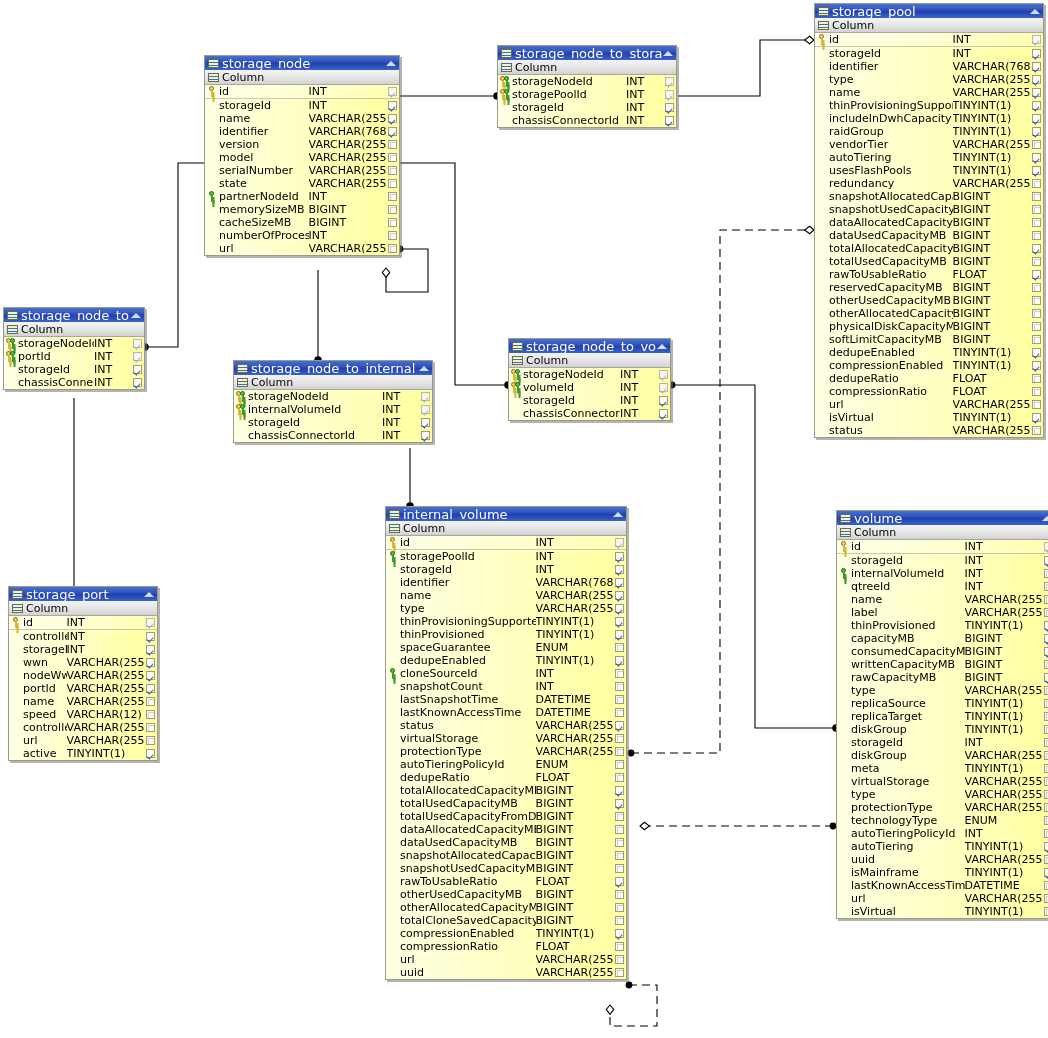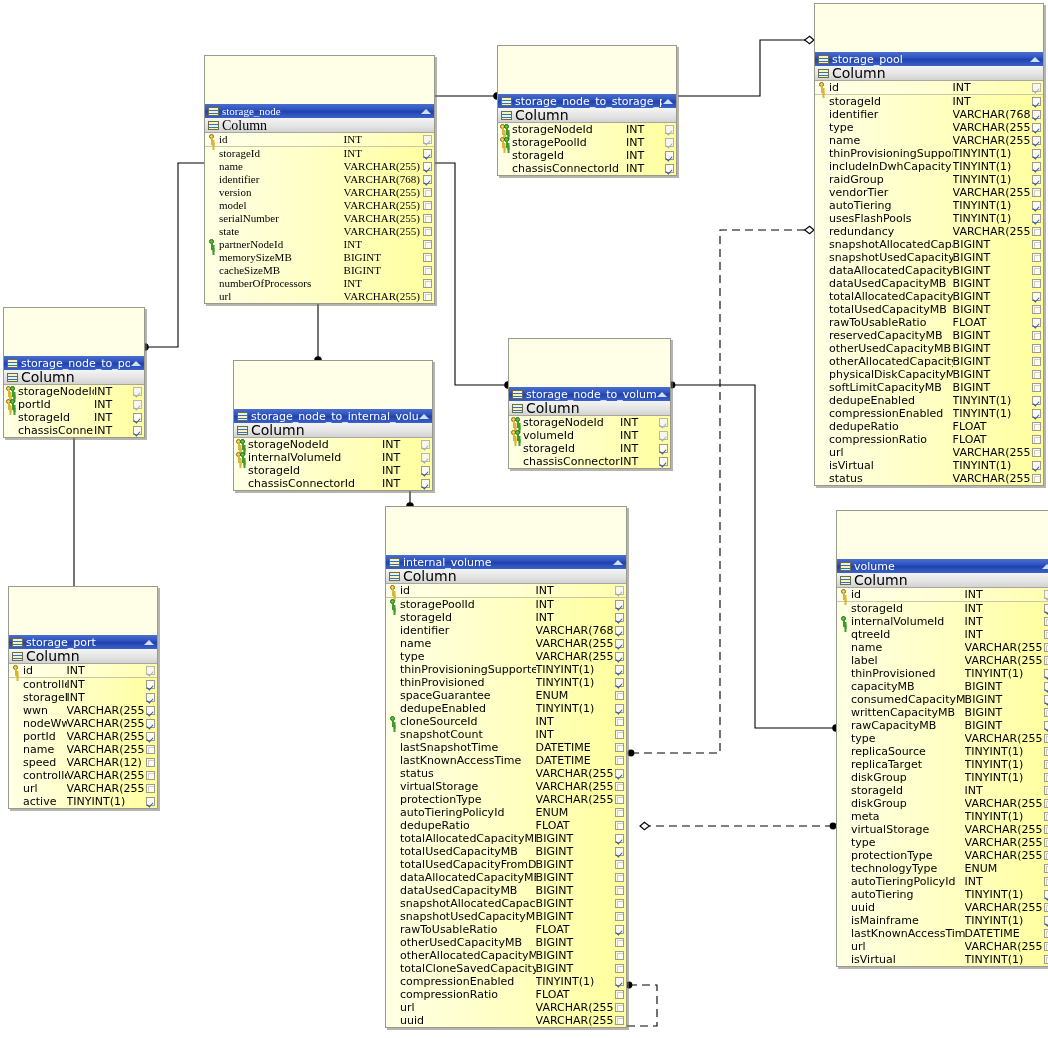--- a/index.html
+++ b/index.html
@@ -40,26 +40,25 @@
     line-height: 13px;
     color: #000;
   }
   .tbl-title {
     height: 14px;
     display: flex;
     align-items: center;
     padding: 0 2px 0 3px;
     background: linear-gradient(to bottom, #4a6fd0 0%, #2b50bb 45%, #1f3faf 50%, #3a63c8 100%);
     color: #ffffff;
-    font-size: 11px;
+    font-size: 13px;
     font-weight: normal;
     letter-spacing: 0px;
     white-space: nowrap;
     overflow: hidden;
-    margin-top: 48px;
   }
   .tbl-title .tname {
     flex: 1 1 auto;
     padding-left: 3px;
     overflow: hidden;
     text-overflow: clip;
   }
   .ico-table {
     width: 11px; height: 9px;
     flex: 0 0 auto;
@@ -97,21 +96,21 @@
     border-bottom: 5px solid #cfe0f6;
   }
 
   .tbl-sub {
     height: 14px;
     display: flex;
     align-items: center;
     padding-left: 3px;
     background: linear-gradient(to bottom, #f4f4f4 0%, #e3e3e3 60%, #d2d2d2 100%);
     border-bottom: 1px solid #a8a8a0;
-    font-size: 14px;
+    font-size: 11px;
     color: #000;
     white-space: nowrap;
   }
   .tbl-sub .sublabel { padding-left: 3px; }
 
   .rows { background: #ffffc4; }
 
   .row {
     display: flex;
     align-items: center;
@@ -295,21 +294,21 @@
       <circle cx="833" cy="826" r="3.4" fill="#000"></circle>
     </g>
 
     <g>
       <path d="M629,985 L657,985 L657,1026 L610,1026 L610,1005" stroke="#000" stroke-width="1.1" fill="none" stroke-dasharray="8,5" marker-end="url(#mDiaL)"></path>
       <circle cx="629" cy="985" r="3.4" fill="#000"></circle>
     </g>
   </svg>
 
   <div id="tables-layer">
-      <div class="tbl" style="left: 204px; top: 55px; width: 231px; font-family: Liberation Serif, serif;">
+      <div class="tbl" style="left: 204px; top: 55px; width: 196px;">
         <div class="tbl-title">
           <span class="ico-table"></span>
           <span class="tname">storage_node</span>
           <span class="collapse-tri"></span>
         </div>
         <div class="tbl-sub">
           <span class="ico-table"></span>
           <span class="sublabel">Column</span>
         </div>
         <div class="rows">

